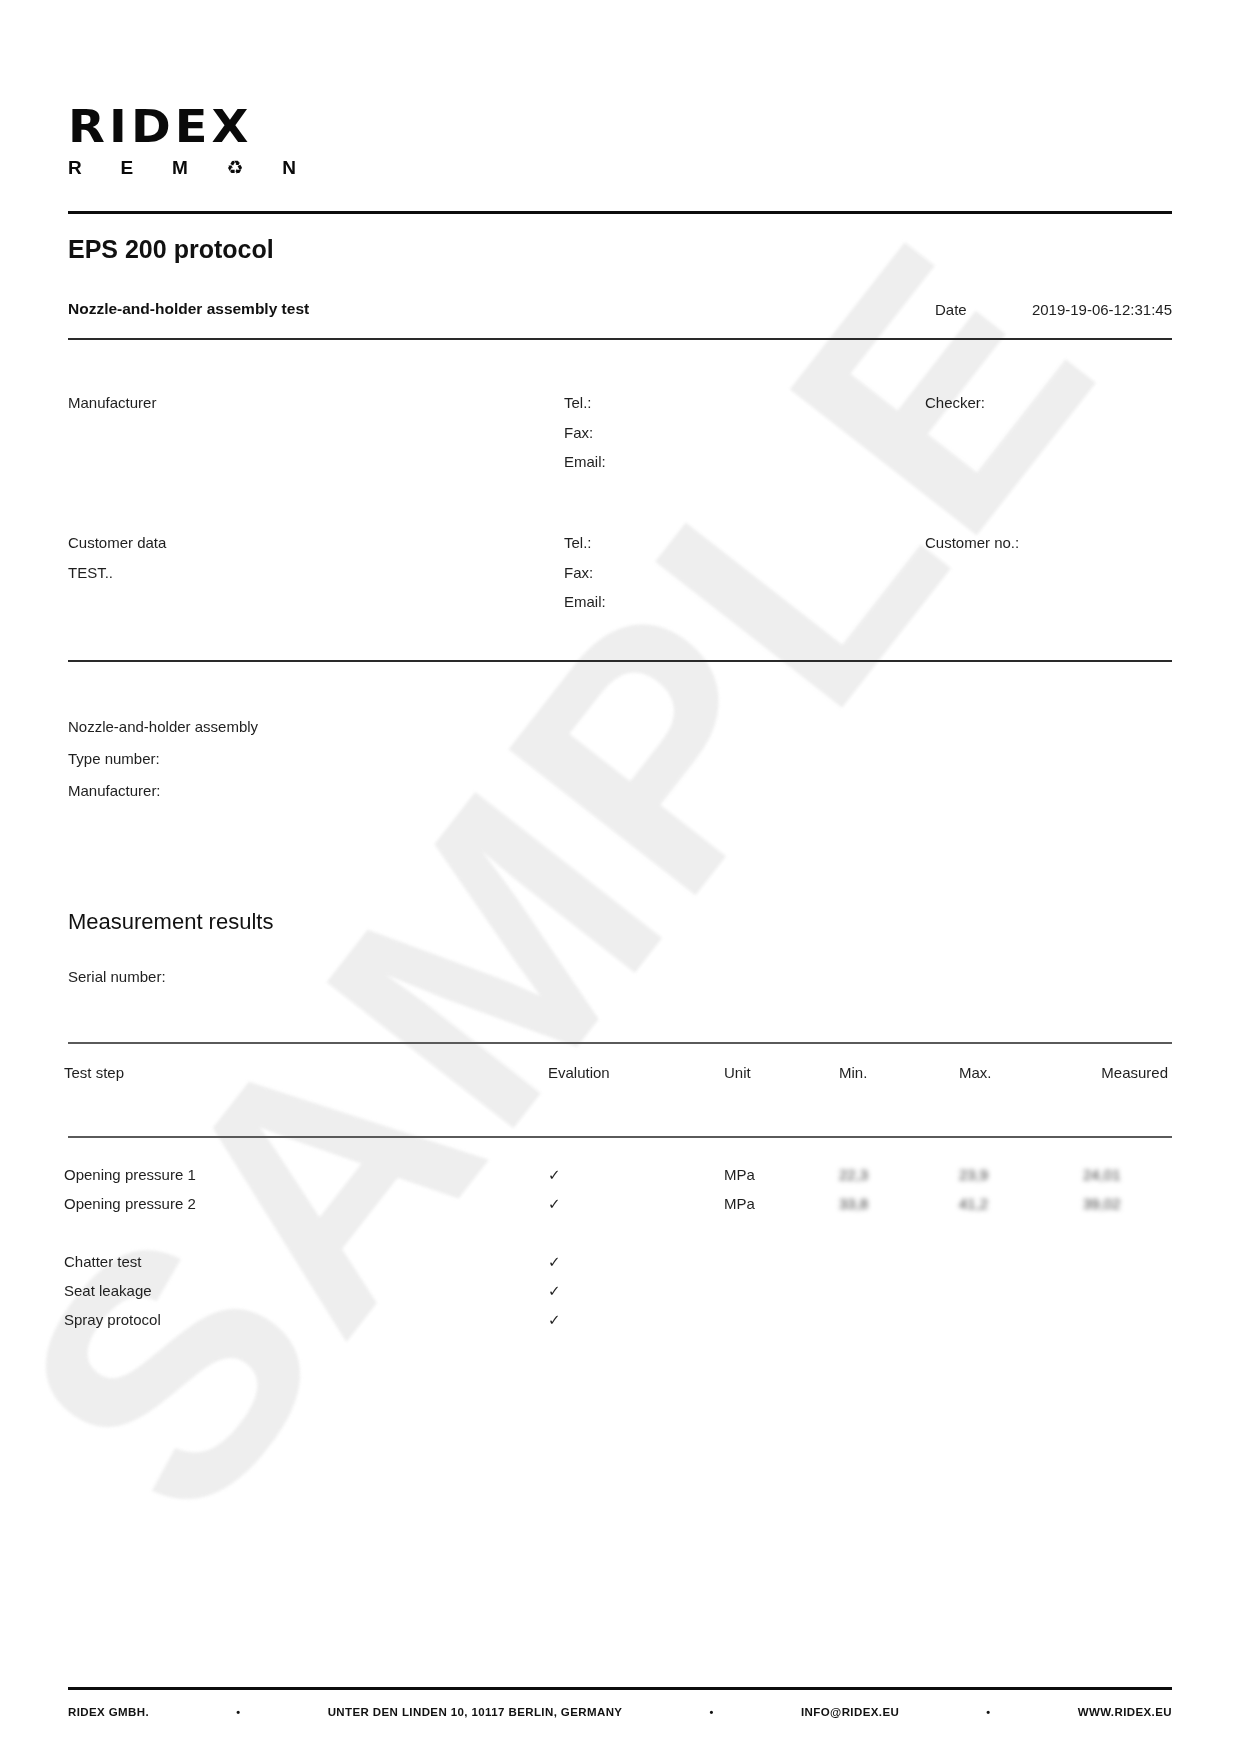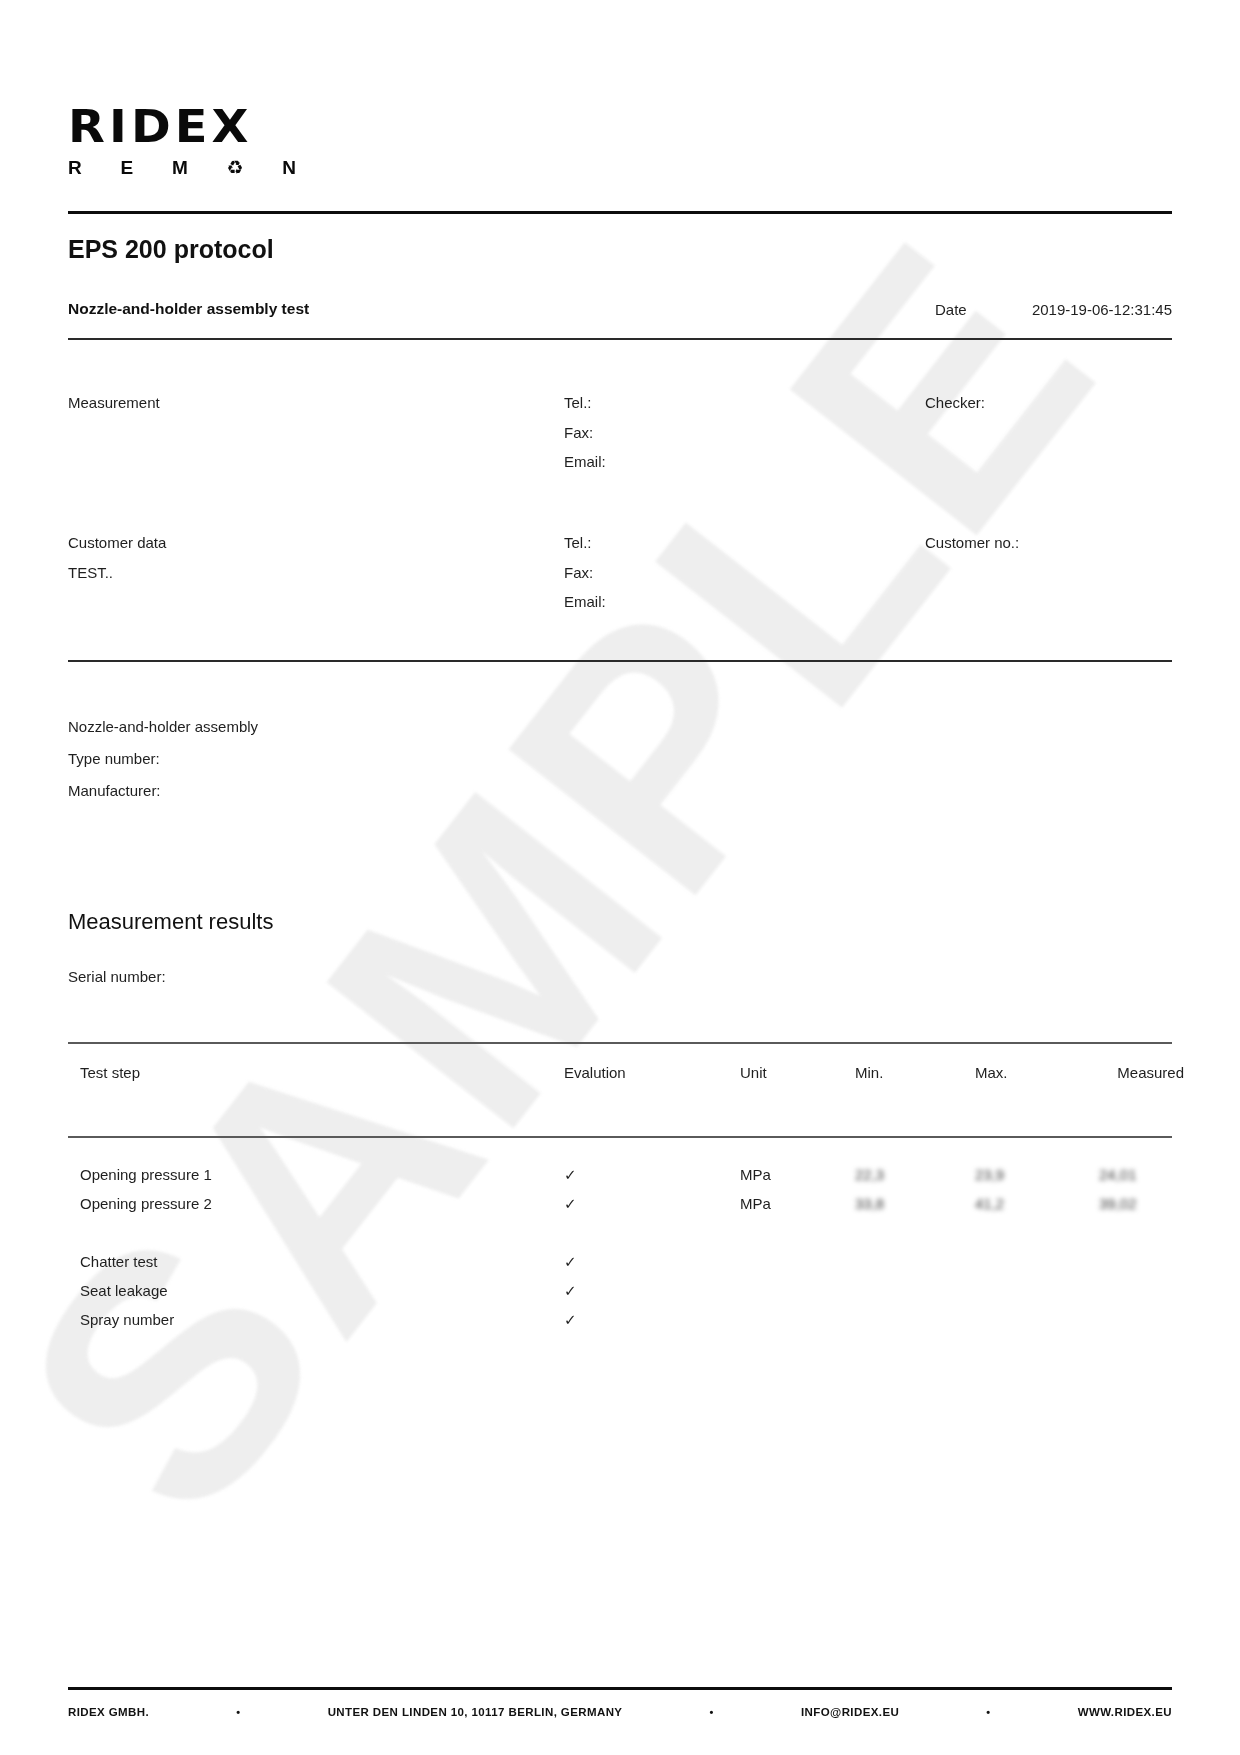--- a/index.html
+++ b/index.html
@@ -47,21 +47,21 @@
 
   
   .lbl { position:absolute; font-size:15px; color:#1f1f1f; }
   .c1 { left:68px; } .c2 { left:564px; } .c3 { left:925px; }
 
   
   .section-h { position:absolute; left:68px; font-size:22px; font-weight:400; color:#111; }
 
   
   .trow {
-    position:absolute; left:80px; width:1104px; display:grid;
+    position:absolute; left:64px; width:1104px; display:grid;
     grid-template-columns:484px 176px 115px 120px 124px 85px;
     font-size:15px; align-items:baseline;
   }
   .trow .col-measured-h { text-align:right; }
   .th { color:#1f1f1f; }
   .blurred { filter:blur(2.6px); color:#3d3d3d; }
   .eval { letter-spacing:0.5px; }
 
   
   .footer-row {
@@ -93,21 +93,21 @@
 
     <div class="rule rule-thick" style="top:195px;"></div>
 
     <div class="doc-title">EPS 200 protocol</div>
     <div class="doc-subtitle">Nozzle-and-holder assembly test</div>
     <div class="date-label">Date</div>
     <div class="date-value">2019-19-06-12:31:45</div>
 
     <div class="rule rule-thin" style="top:322px;"></div>
 
-    <div class="lbl c1" style="top:378px;">Measurement</div>
+    <div class="lbl c1" style="top:378px;">Manufacturer</div>
     <div class="lbl c2" style="top:378px;">Tel.:</div>
     <div class="lbl c3" style="top:378px;">Checker:</div>
     <div class="lbl c2" style="top:408px;">Fax:</div>
     <div class="lbl c2" style="top:437px;">Email:</div>
 
     <div class="lbl c1" style="top:518px;">Customer data</div>
     <div class="lbl c2" style="top:518px;">Tel.:</div>
     <div class="lbl c3" style="top:518px;">Customer no.:</div>
     <div class="lbl c1" style="top:548px;">TEST..</div>
     <div class="lbl c2" style="top:548px;">Fax:</div>
@@ -161,21 +161,21 @@
     </div>
     <div class="trow" style="top:1266px;">
       <div>Seat leakage</div>
       <div class="eval">✓</div>
       <div></div>
       <div></div>
       <div></div>
       <div></div>
     </div>
     <div class="trow" style="top:1295px;">
-      <div>Spray number</div>
+      <div>Spray protocol</div>
       <div class="eval">✓</div>
       <div></div>
       <div></div>
       <div></div>
       <div></div>
     </div>
 
     <div class="rule rule-thick" style="top:1671px;"></div>
     <div class="footer-row">
       <span>RIDEX GMBH.</span>

